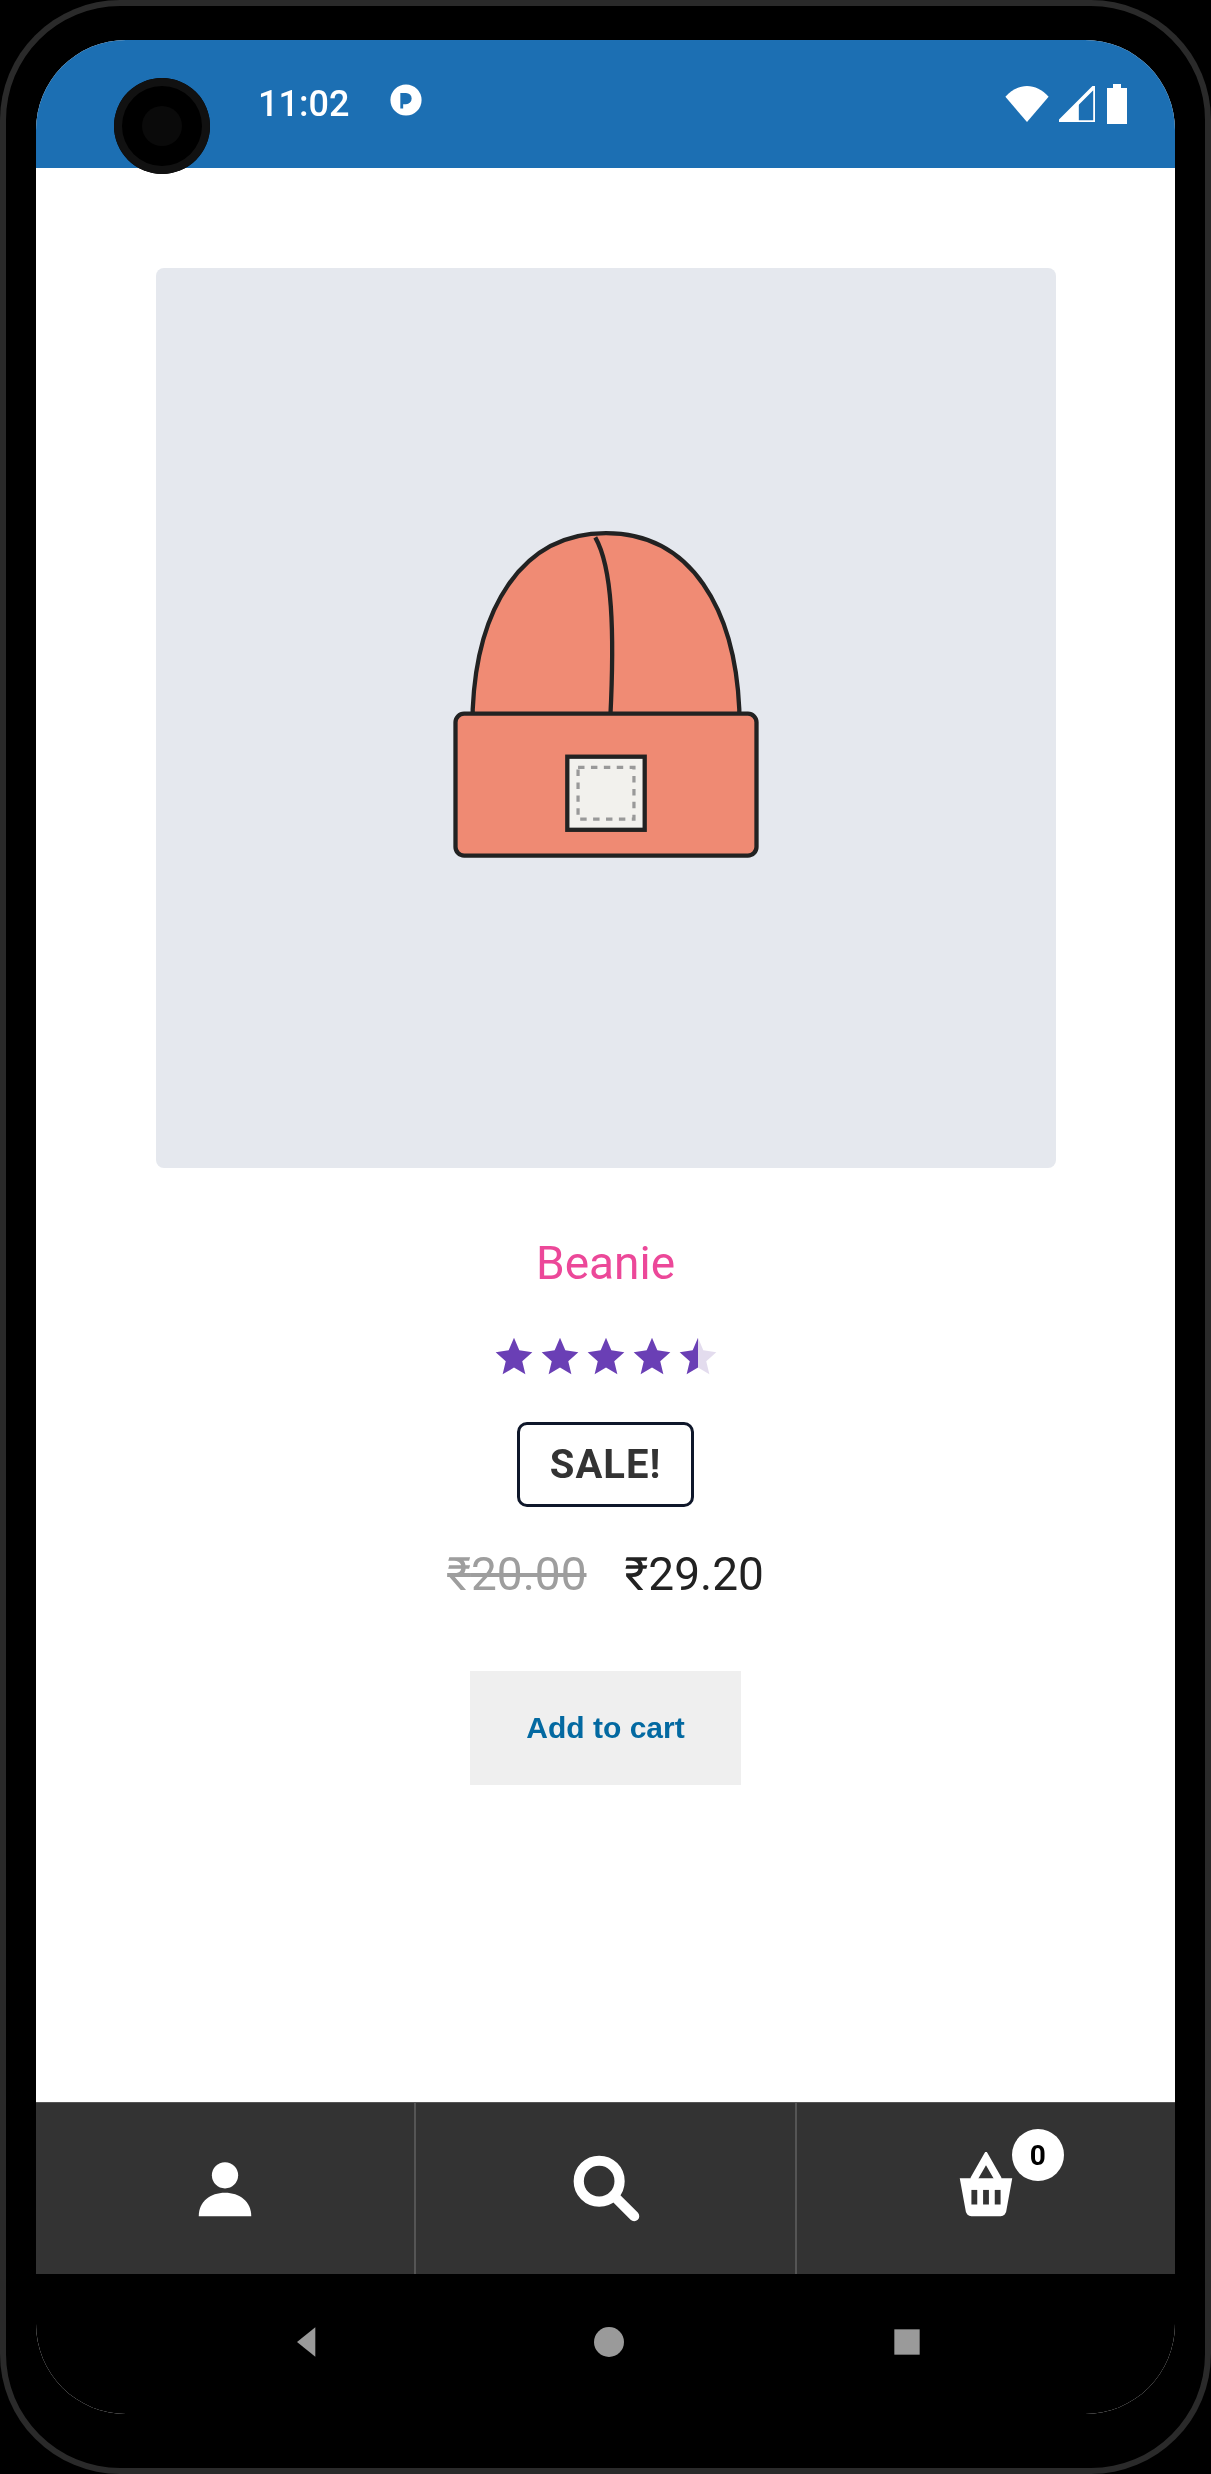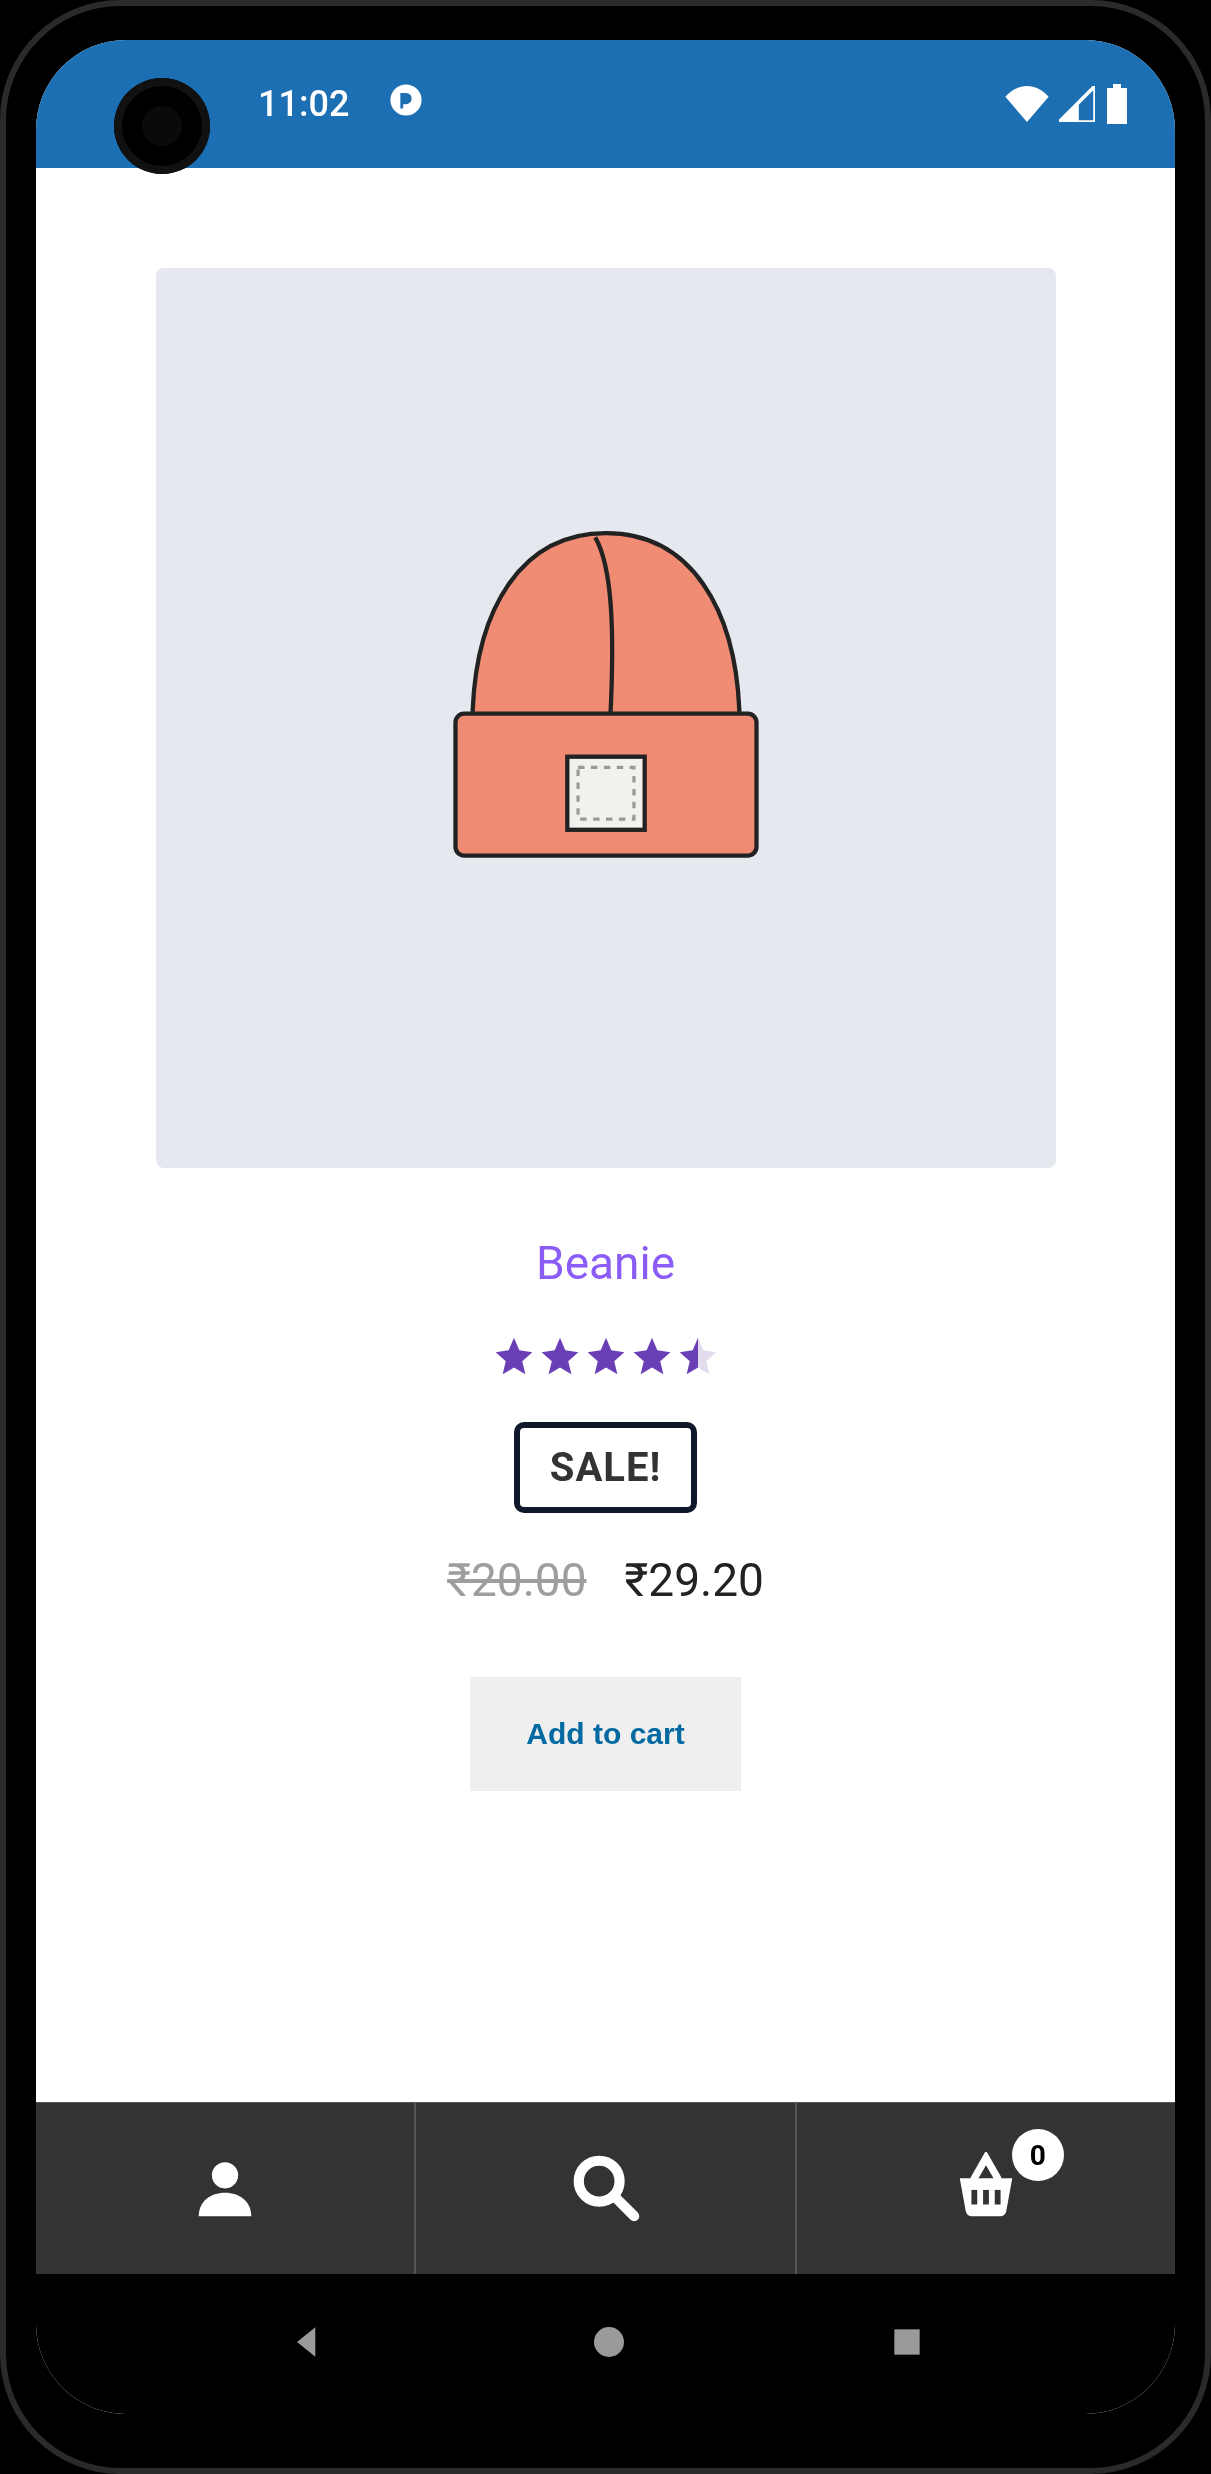--- a/index.html
+++ b/index.html
@@ -99,33 +99,33 @@
     background: #e5e8ee;
     border-radius: 8px;
     display:flex;
     align-items:center;
     justify-content:center;
   }
 
   .product-title {
     margin-top: 68px;
     font-size: 46px;
-    color: #8b5cf6;
+    color: #ec4899;
   }
 
   .rating {
     margin-top: 44px;
     display:flex;
     gap:2px;
   }
   .star { width:44px; height:44px; }
 
   .sale-badge {
     margin-top: 44px;
-    border: 6px solid #0f172a;
+    border: 3px solid #0f172a;
     border-radius: 10px;
     padding: 16px 30px;
     font-size: 40px;
     font-weight: 700;
     color: #333;
     letter-spacing: 1px;
   }
 
   .price-row {
     margin-top: 40px;

